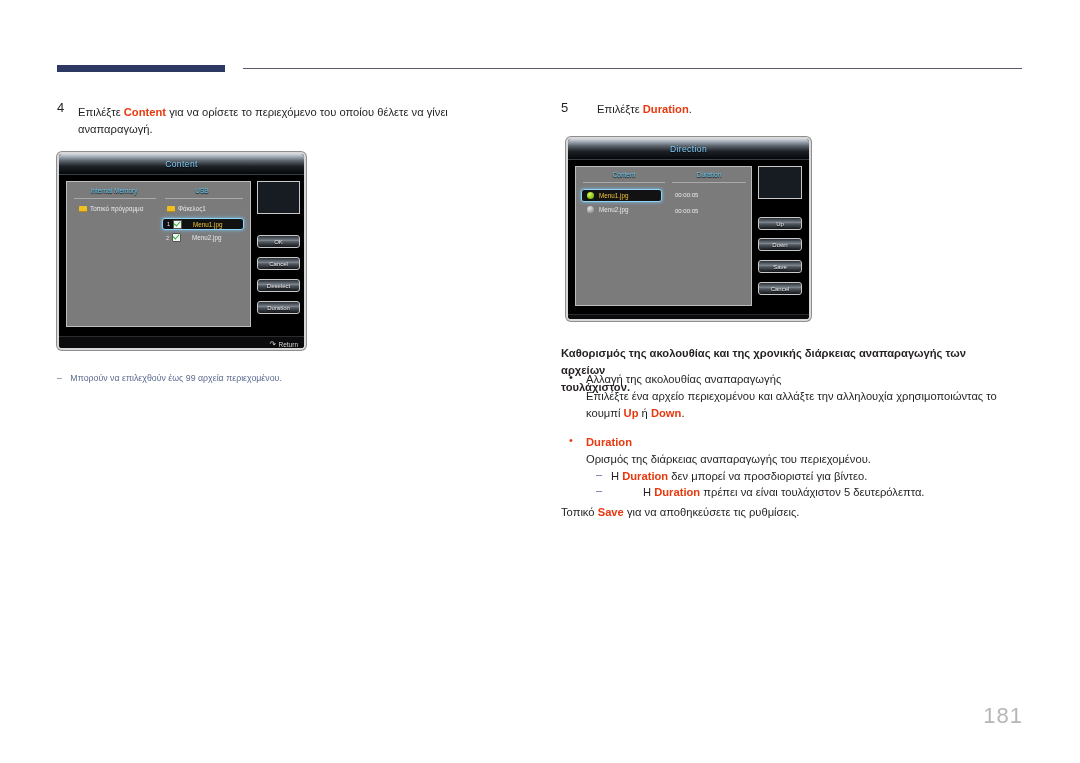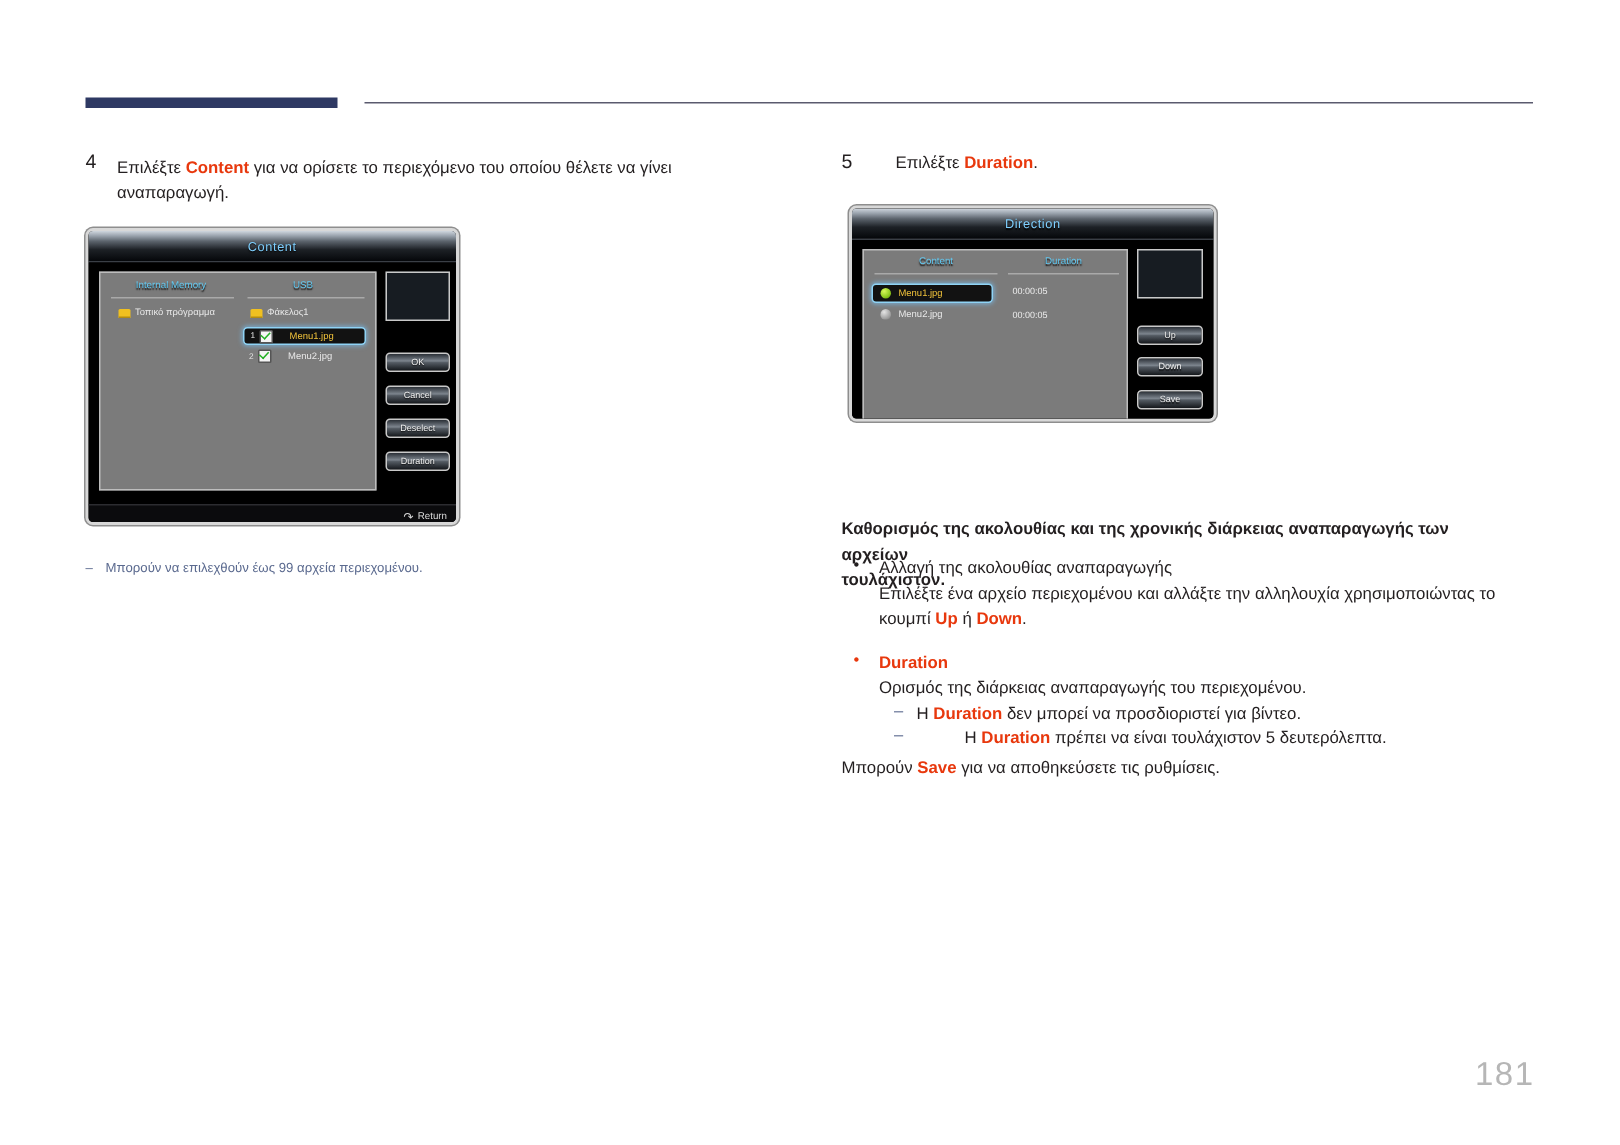--- a/index.html
+++ b/index.html
@@ -185,21 +185,21 @@
 <div class="note" style="left:57px;top:371px;width:330px;">
   <span>–</span>
   <span style="margin-left:6px;">Μπορούν να επιλεχθούν έως 99 αρχεία περιεχομένου.</span>
 </div>
 
 <div class="stepnum" style="left:561px;top:100px;">5</div>
 <div class="steptext" style="left:597px;top:101px;width:400px;">
   <span>Επιλέξτε </span><span class="kw">Duration</span><span>.</span>
 </div>
 
-<div class="osd" style="left:566px;top:137px;width:245px;height:144px;">
+<div class="osd" style="left:566px;top:137px;width:245px;height:184px;">
   <div class="osd-title">
     <span>Direction</span>
   </div>
   <div class="osd-body" style="height:154px;">
 
     <div class="list-panel" style="left:7px;top:6px;width:177px;height:140px;">
       <div class="col-rule" style="left:7px;top:15px;width:82px;"></div>
       <div class="col-rule" style="left:96px;top:15px;width:74px;"></div>
       <div class="col-head" style="left:8px;top:4px;width:80px;">Content</div>
       <div class="col-head" style="left:95px;top:4px;width:76px;">Duration</div>
@@ -252,16 +252,16 @@
 <div class="body-p" style="left:611px;top:468px;width:400px;">
   <span>Η </span><span class="kw">Duration</span><span> δεν μπορεί να προσδιοριστεί για βίντεο.</span>
 </div>
 
 <div class="dash" style="left:596px;top:484px;">–</div>
 <div class="body-p" style="left:611px;top:484px;width:400px;padding-left:32px;">
   <span>Η </span><span class="kw">Duration</span><span> πρέπει να είναι τουλάχιστον 5 δευτερόλεπτα.</span>
 </div>
 
 <div class="body-p" style="left:561px;top:504px;width:440px;">
-  <span>Μπορούν </span><span class="kw">Save</span><span> για να αποθηκεύσετε τις ρυθμίσεις.</span>
+  <span>Τοπικό </span><span class="kw">Save</span><span> για να αποθηκεύσετε τις ρυθμίσεις.</span>
 </div>
 
 <div class="pagenum">181</div>
 
 </body></html>

